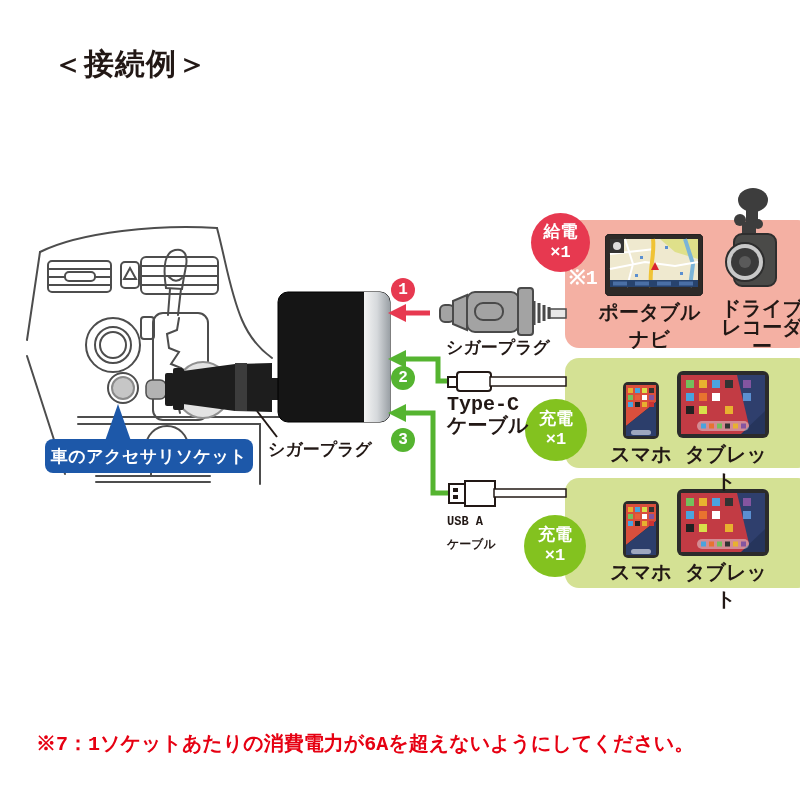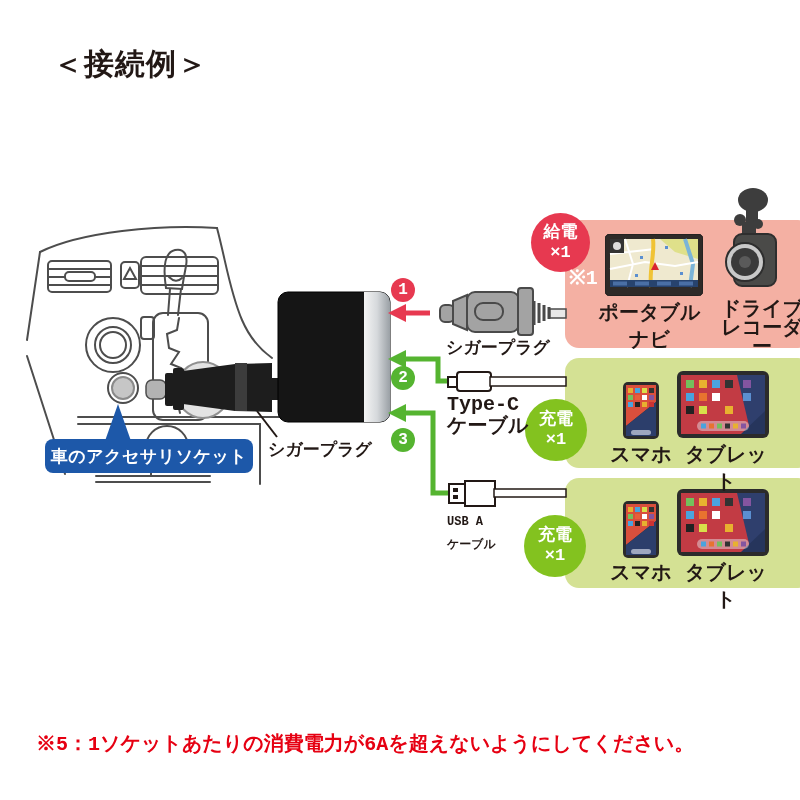--- a/index.html
+++ b/index.html
@@ -332,15 +332,15 @@
   <div class="lbl" style="left:427px;top:511px;font-size:12px;line-height:23px;">
     <div>USB A</div>
     <div>ケーブル</div>
   </div>
 
   <div class="callout">
     <span>車のアクセサリソケット</span>
   </div>
   <div class="lbl" style="left:248px;top:438px;font-size:17px;">シガープラグ</div>
 
-  <div class="footnote" style="top:730px;">※5：1ソケットあたりの消費電力が6Aを超えないようにしてください。</div>
+  <div class="footnote" style="top:730px;">※7：1ソケットあたりの消費電力が6Aを超えないようにしてください。</div>
 
 </div>
 
 </body></html>

